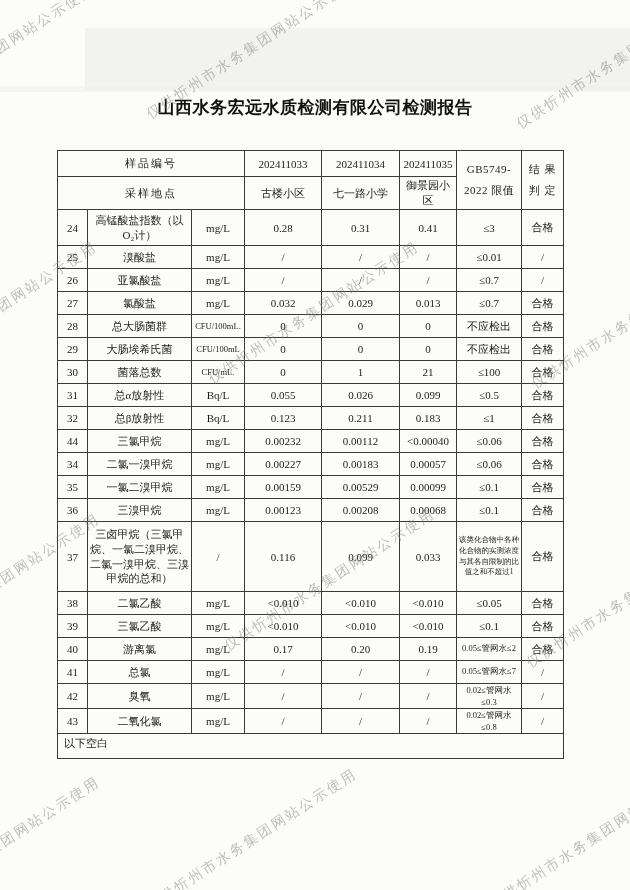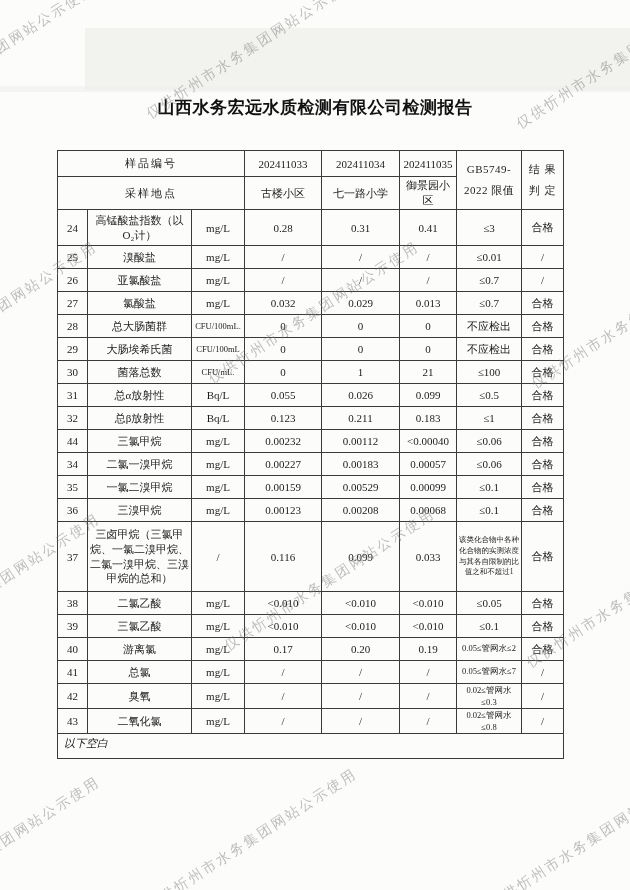--- a/index.html
+++ b/index.html
@@ -48,21 +48,21 @@
   td.std-cell{line-height:1.9;letter-spacing:.5px;}
   td.res-head{line-height:1.9;letter-spacing:1px;}
   tbody tr{height:23px;}
   tbody tr.tall{height:36px;}
   tbody tr.xtall{height:70px;}
   td.name-cell{text-align:left;padding-left:5px;line-height:1.35;}
   td.sm{font-size:8.5px;letter-spacing:0;}
   td.xs{font-size:7.5px;line-height:1.45;padding:2px 3px;letter-spacing:0;}
   tfoot td.blank-note{
     height:22px;text-align:left;vertical-align:top;
-    padding:2px 0 0 6px;font-size:11px;font-style:italic;
+    padding:2px 0 0 6px;font-size:11px;
   }
 </style>
 </head>
 <body>
 
 <div class="page">
 
   <div class="scan-band"></div>
   <div class="scan-band2"></div>
 

